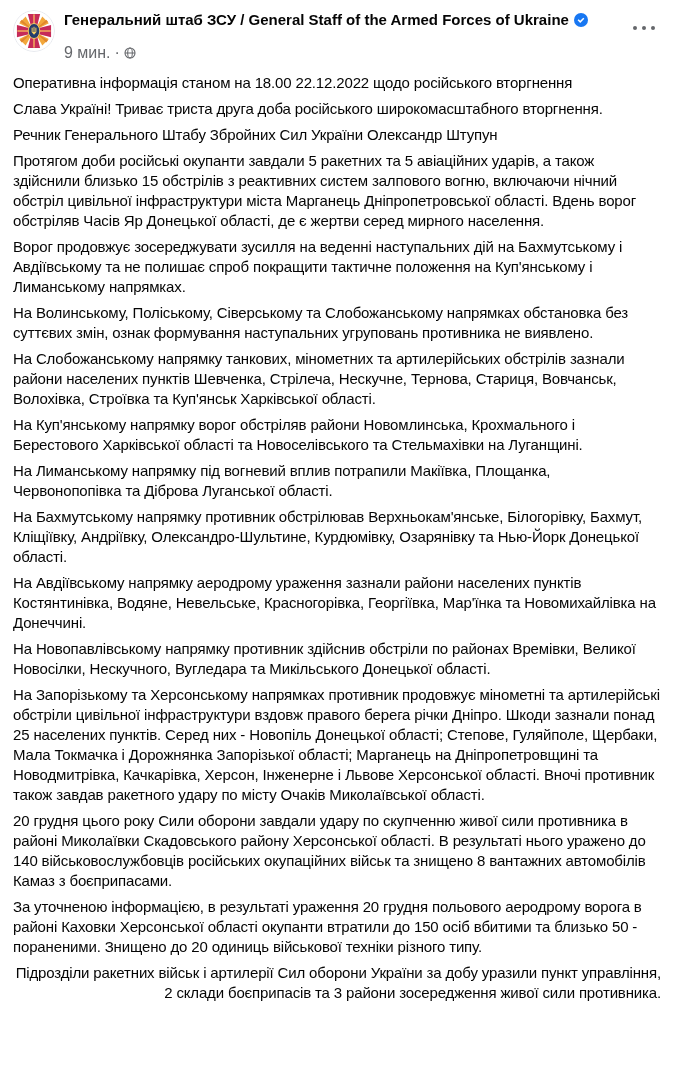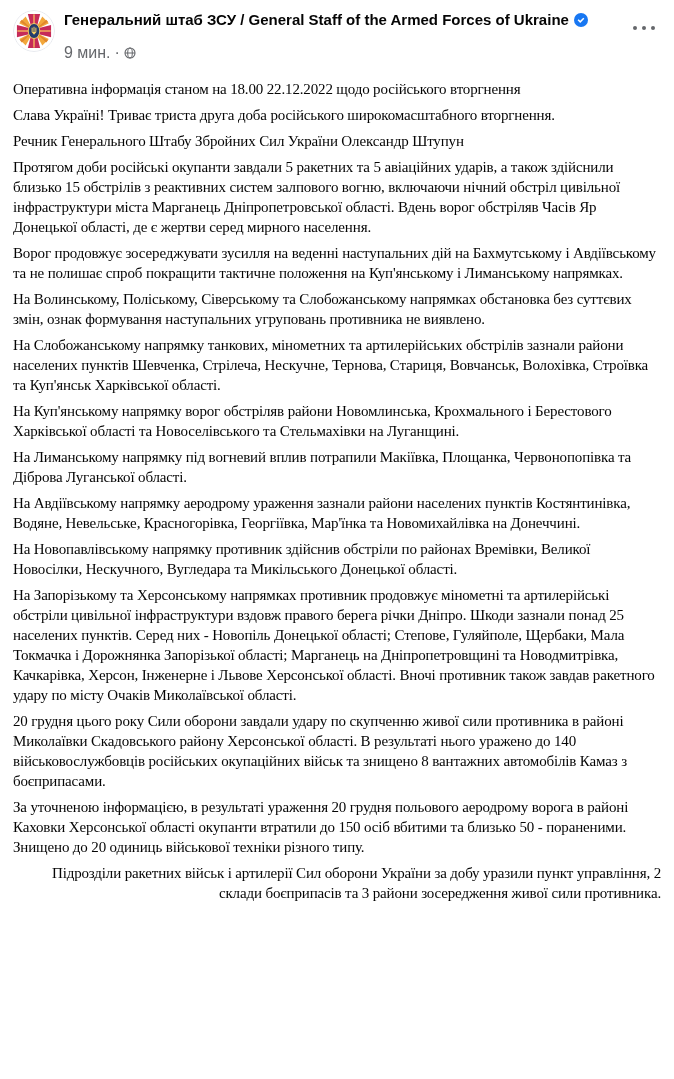--- a/index.html
+++ b/index.html
@@ -75,21 +75,21 @@
     height: 28px;
     border: none;
     background: transparent;
     border-radius: 50%;
     display: flex;
     align-items: center;
     justify-content: center;
     cursor: pointer;
     padding: 0;
   }
-  .post-body { margin-top: 18px; font-family: Liberation Serif, serif; }
+  .post-body { margin-top: 12px; }
   .post-body p {
     margin: 0 0 6px 0;
     font-size: 15px;
     line-height: 20px;
     letter-spacing: -0.15px;
     color: #050505;
     max-width: 650px;
     white-space: pre-line;
   }
   .post-body p:last-child { margin-bottom: 0; text-align: right; }
@@ -170,20 +170,21 @@
   <div class="post-body">
     <p>Оперативна інформація станом на 18.00 22.12.2022 щодо російського вторгнення</p>
     <p>Слава Україні! Триває триста друга доба російського широкомасштабного вторгнення.</p>
     <p>Речник Генерального Штабу Збройних Сил України Олександр Штупун</p>
     <p>Протягом доби російські окупанти завдали 5 ракетних та 5 авіаційних ударів, а також здійснили близько 15 обстрілів з реактивних систем залпового вогню, включаючи нічний обстріл цивільної інфраструктури міста Марганець Дніпропетровської області. Вдень ворог обстріляв Часів Яр Донецької області, де є жертви серед мирного населення.</p>
     <p>Ворог продовжує зосереджувати зусилля на веденні наступальних дій на Бахмутському і Авдіївському та не полишає спроб покращити тактичне положення на Куп'янському і Лиманському напрямках.</p>
     <p>На Волинському, Поліському, Сіверському та Слобожанському напрямках обстановка без суттєвих змін, ознак формування наступальних угруповань противника не виявлено.</p>
     <p>На Слобожанському напрямку танкових, мінометних та артилерійських обстрілів зазнали райони населених пунктів Шевченка, Стрілеча, Нескучне, Тернова, Стариця, Вовчанськ, Волохівка, Строївка та Куп'янськ Харківської області.</p>
     <p>На Куп'янському напрямку ворог обстріляв райони Новомлинська, Крохмального і Берестового Харківської області та Новоселівського та Стельмахівки на Луганщині.</p>
     <p>На Лиманському напрямку під вогневий вплив потрапили Макіївка, Площанка, Червонопопівка та Діброва Луганської області.</p>
+    <p>На Бахмутському напрямку противник обстрілював Верхньокам'янське, Білогорівку, Бахмут, Кліщіївку, Андріївку, Олександро-Шультине, Курдюмівку, Озарянівку та Нью-Йорк Донецької області.</p>
     <p>На Авдіївському напрямку аеродрому ураження зазнали райони населених пунктів Костянтинівка, Водяне, Невельське, Красногорівка, Георгіївка, Мар'їнка та Новомихайлівка на Донеччині.</p>
     <p>На Новопавлівському напрямку противник здійснив обстріли по районах Времівки, Великої Новосілки, Нескучного, Вугледара та Микільського Донецької області.</p>
     <p>На Запорізькому та Херсонському напрямках противник продовжує мінометні та артилерійські обстріли цивільної інфраструктури вздовж правого берега річки Дніпро. Шкоди зазнали понад 25 населених пунктів. Серед них - Новопіль Донецької області; Степове, Гуляйполе, Щербаки, Мала Токмачка і Дорожнянка Запорізької області; Марганець на Дніпропетровщині та Новодмитрівка, Качкарівка, Херсон, Інженерне і Львове Херсонської області. Вночі противник також завдав ракетного удару по місту Очаків Миколаївської області.</p>
     <p>20 грудня цього року Сили оборони завдали удару по скупченню живої сили противника в районі Миколаївки Скадовського району Херсонської області.  В результаті нього уражено до 140 військовослужбовців російських окупаційних військ та знищено 8 вантажних автомобілів Камаз з боєприпасами.</p>
     <p>За уточненою інформацією, в результаті ураження 20 грудня польового аеродрому ворога в районі Каховки Херсонської області окупанти втратили до 150 осіб вбитими та близько 50 - пораненими. Знищено до 20 одиниць військової техніки різного типу.</p>
     <p>Підрозділи ракетних військ і артилерії Сил оборони України за добу уразили пункт управління, 2 склади боєприпасів та 3 райони зосередження живої сили противника.</p>
   </div>
 
 </div>
 

